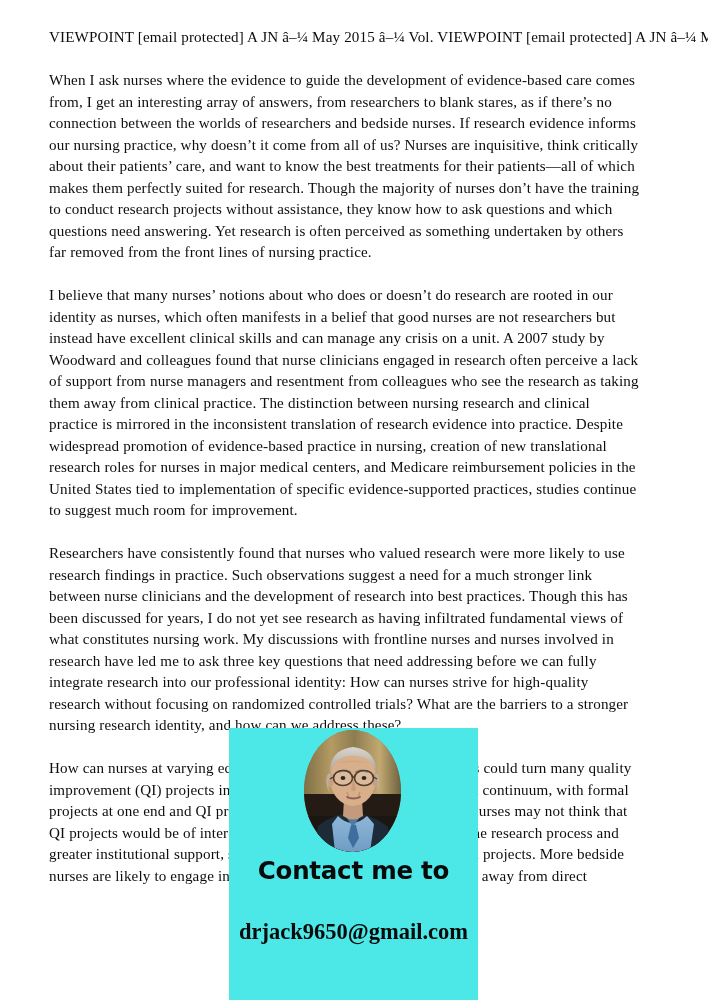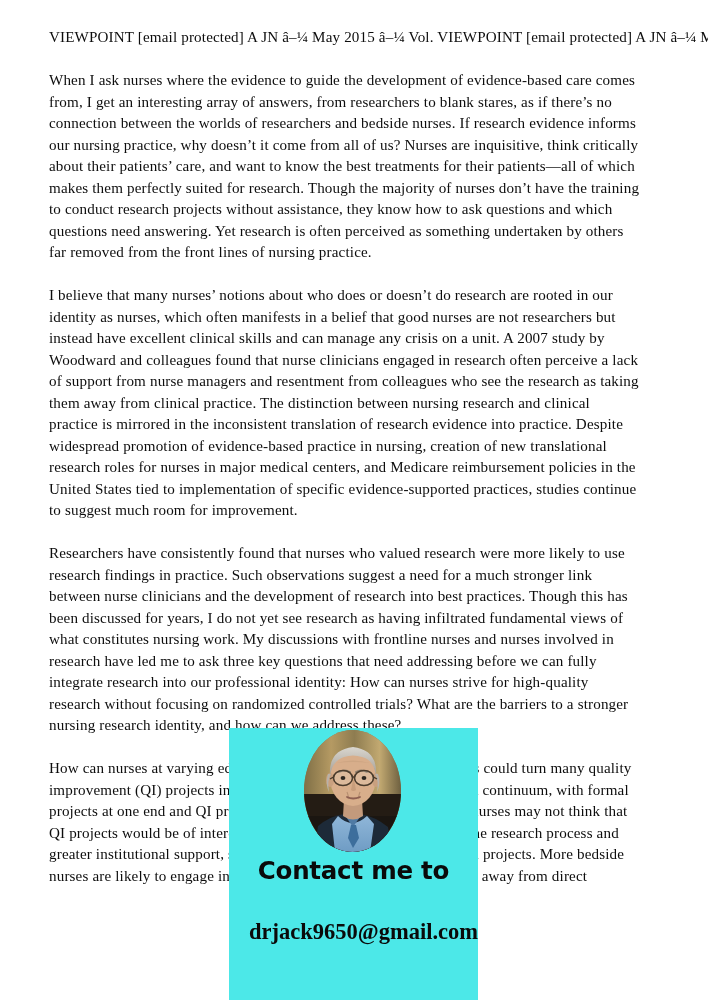--- a/index.html
+++ b/index.html
@@ -98,21 +98,21 @@
     font-size: 24.5px;
     line-height: 30px;
     color: #0a0a0a;
     letter-spacing: -0.01em;
   }
   #overlay-email {
     position: absolute;
     left: 0;
     top: 191px;
     width: 249px;
-    text-align: right;
+    text-align: center;
     font-family: "Liberation Serif", serif;
     font-weight: bold;
     font-size: 22.5px;
     line-height: 26px;
     color: #0a0a0a;
   }
 </style>
 </head>
 <body>
 

